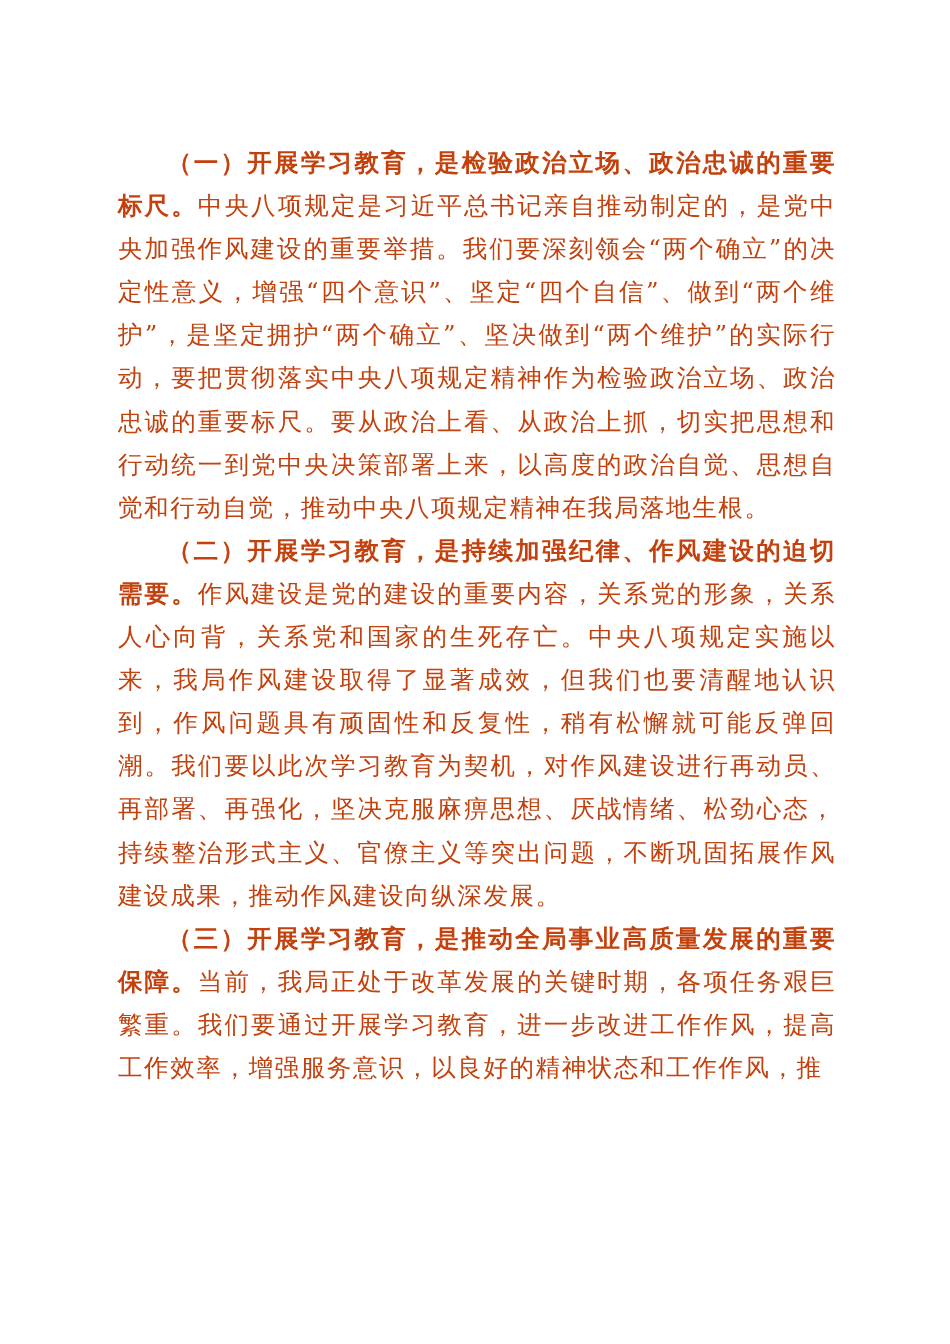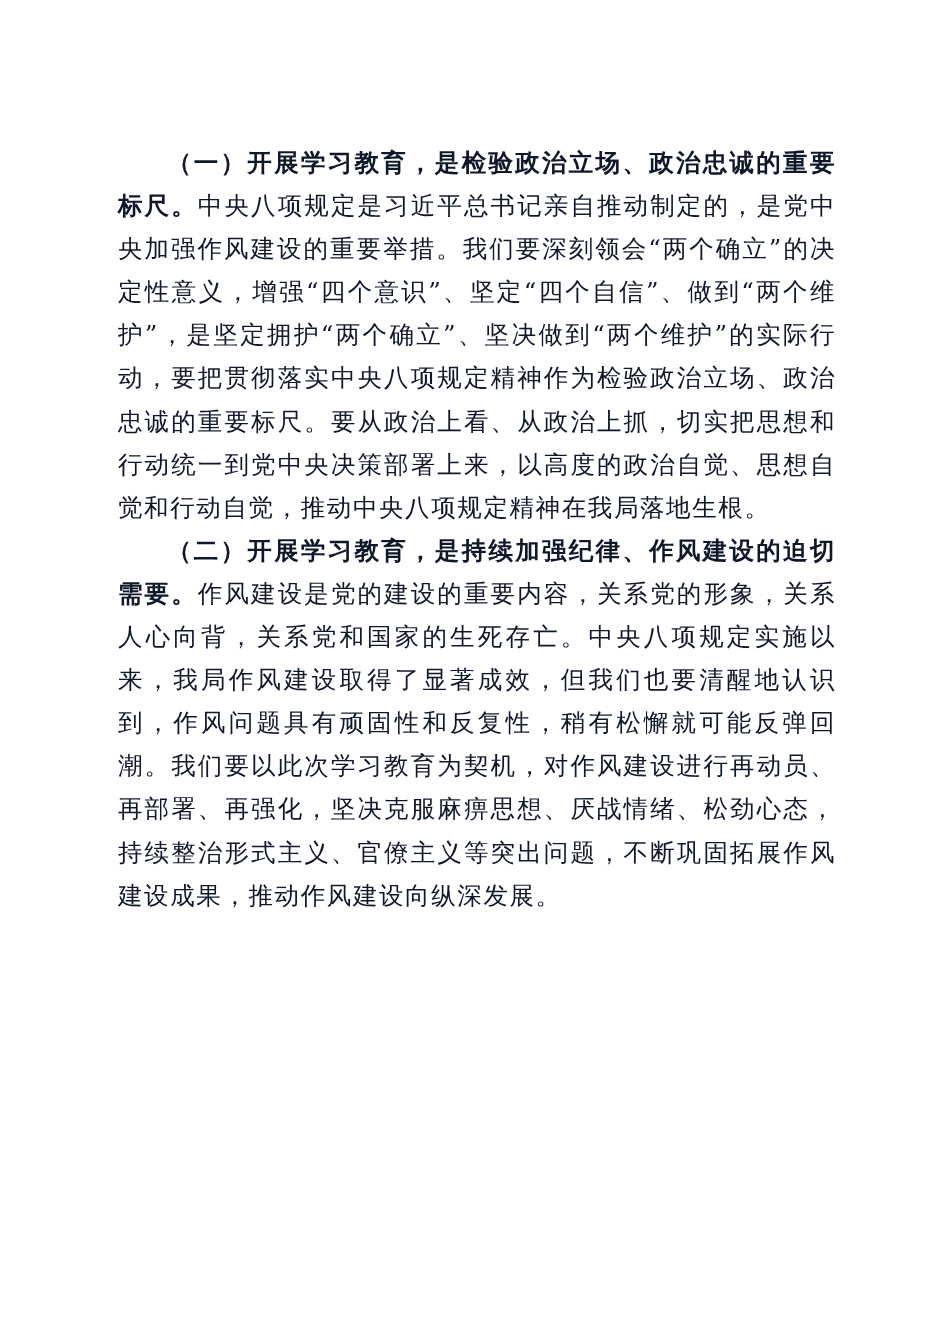--- a/index.html
+++ b/index.html
@@ -5,27 +5,28 @@
   html, body { margin: 0; padding: 0; background: #ffffff; }
   body { width: 950px; height: 1344px; position: relative; overflow: hidden; }
   .page {
     position: absolute;
     left: 118px;
     top: 141px;
     width: 718px;
     font-family: "DejaVu Serif", "Liberation Serif", serif;
     font-size: 24.5px;
     line-height: 43.1px;
-    color: #0f172a;
+    color: #c2410c;
     letter-spacing: 1.6px;
     text-align: justify;
     text-justify: inter-character;
   }
   .para { margin: 0; text-indent: 2em; }
   .lead { font-weight: bold; }
 </style>
 </head>
 <body>
 
 <div class="page">
   <p class="para"><span class="lead">（一）开展学习教育，是检验政治立场、政治忠诚的重要标尺。</span><span>中央八项规定是习近平总书记亲自推动制定的，是党中央加强作风建设的重要举措。我们要深刻领会“两个确立”的决定性意义，增强“四个意识”、坚定“四个自信”、做到“两个维护”，是坚定拥护“两个确立”、坚决做到“两个维护”的实际行动，要把贯彻落实中央八项规定精神作为检验政治立场、政治忠诚的重要标尺。要从政治上看、从政治上抓，切实把思想和行动统一到党中央决策部署上来，以高度的政治自觉、思想自觉和行动自觉，推动中央八项规定精神在我局落地生根。</span></p>
   <p class="para"><span class="lead">（二）开展学习教育，是持续加强纪律、作风建设的迫切需要。</span><span>作风建设是党的建设的重要内容，关系党的形象，关系人心向背，关系党和国家的生死存亡。中央八项规定实施以来，我局作风建设取得了显著成效，但我们也要清醒地认识到，作风问题具有顽固性和反复性，稍有松懈就可能反弹回潮。我们要以此次学习教育为契机，对作风建设进行再动员、再部署、再强化，坚决克服麻痹思想、厌战情绪、松劲心态，持续整治形式主义、官僚主义等突出问题，不断巩固拓展作风建设成果，推动作风建设向纵深发展。</span></p>
+  <p class="para"><span class="lead">（三）开展学习教育，是推动全局事业高质量发展的重要保障。</span><span>当前，我局正处于改革发展的关键时期，各项任务艰巨繁重。我们要通过开展学习教育，进一步改进工作作风，提高工作效率，增强服务意识，以良好的精神状态和工作作风，推</span></p>
 </div>
 
 </body></html>

